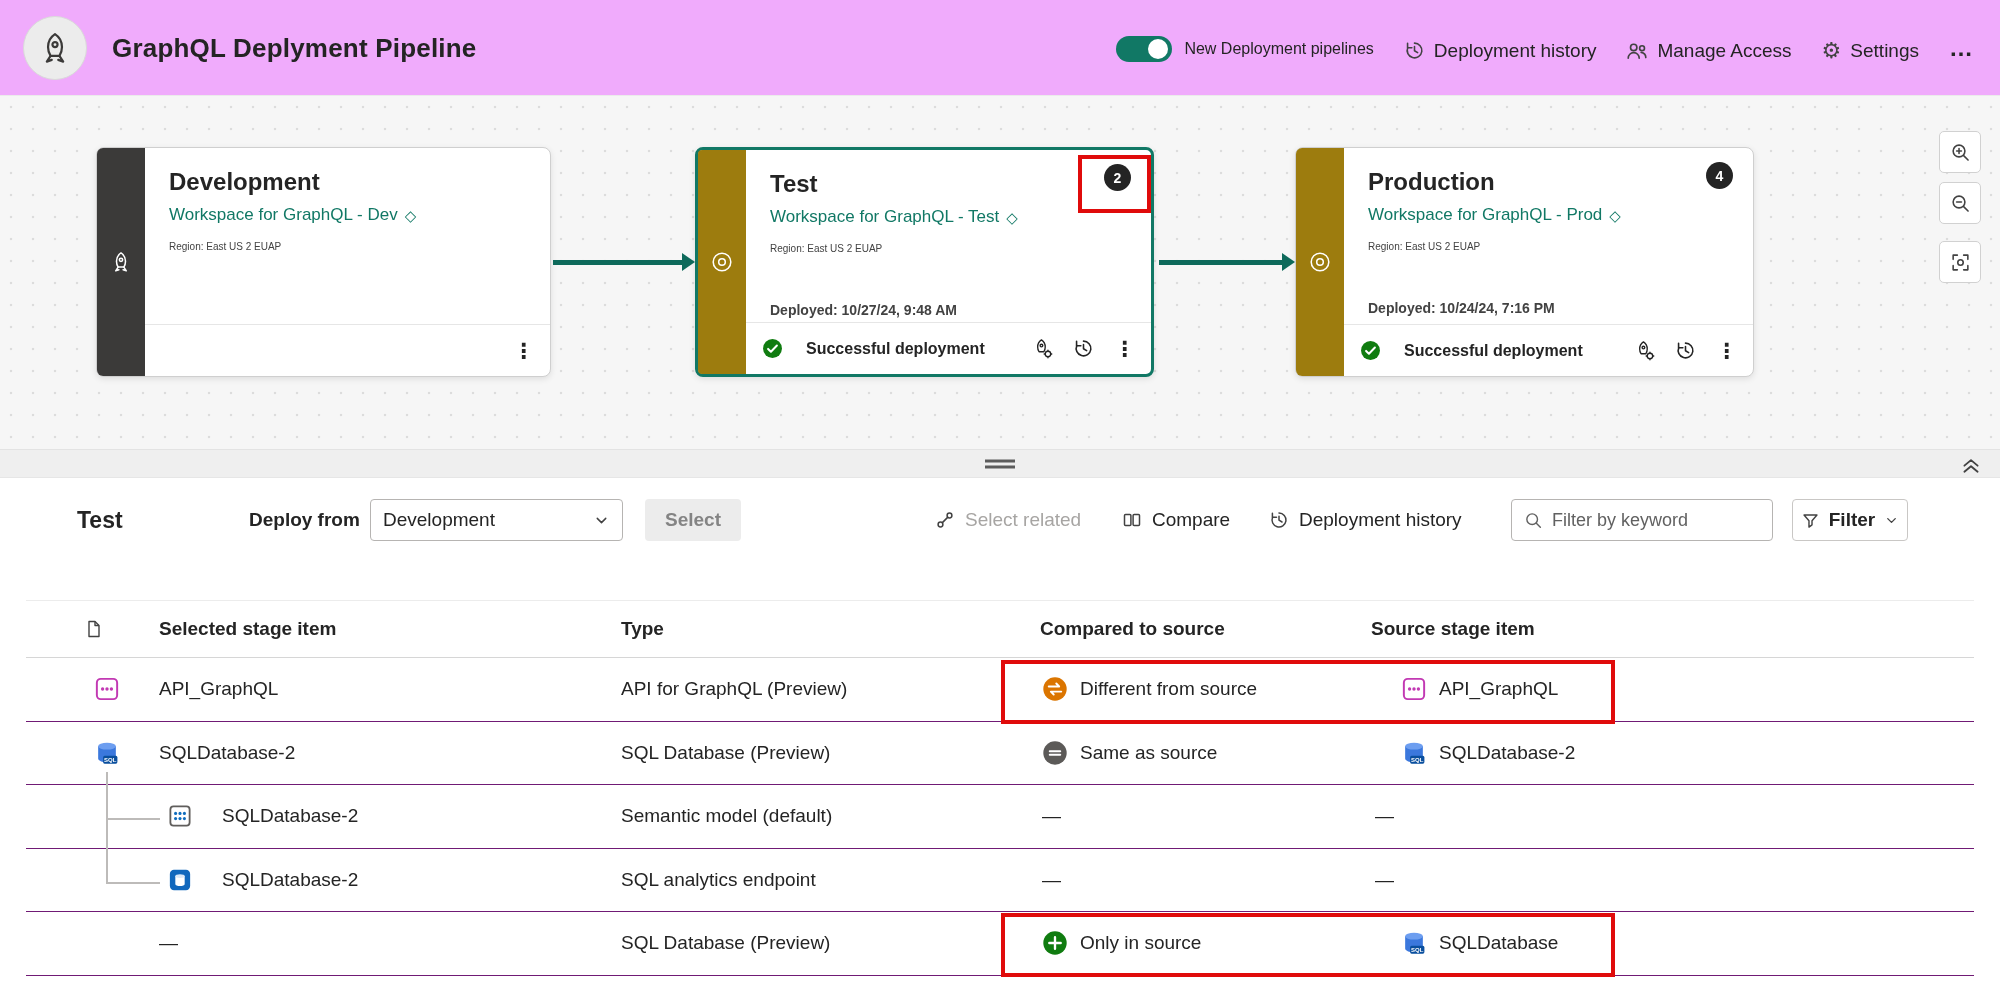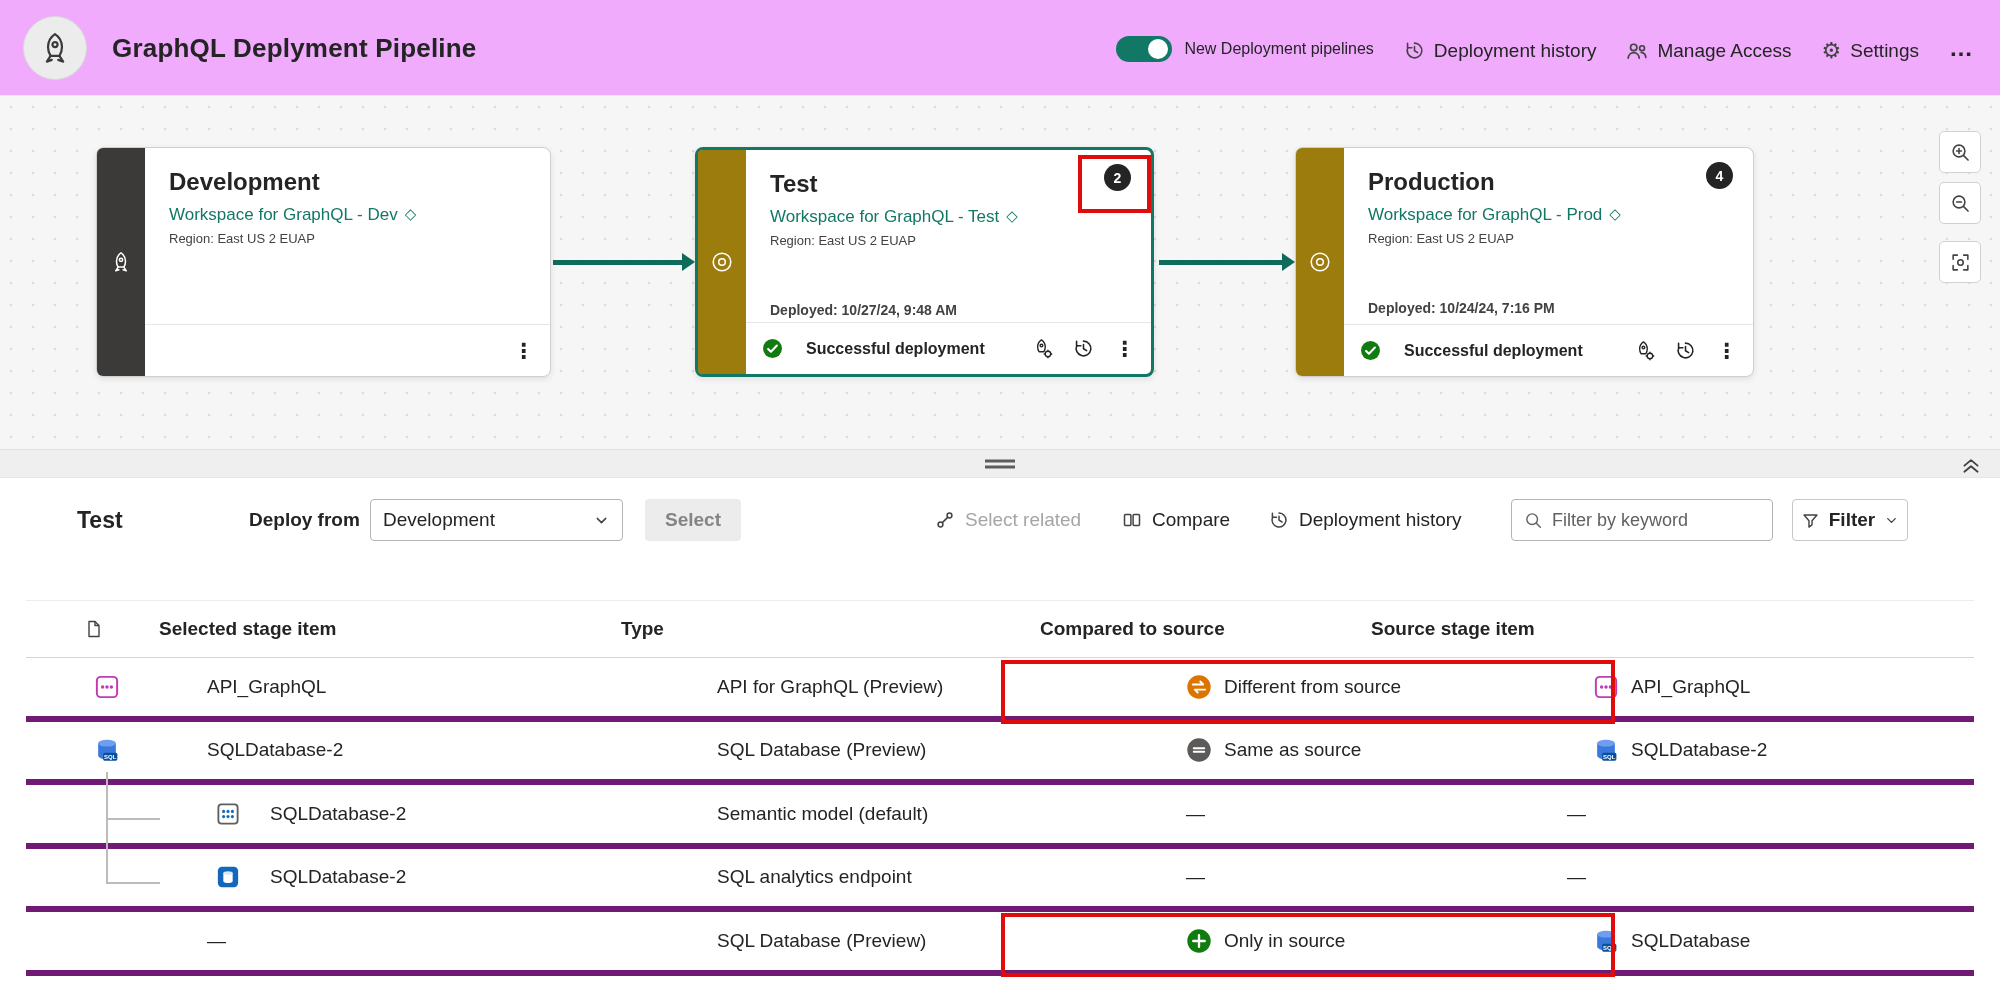--- a/index.html
+++ b/index.html
@@ -50,23 +50,23 @@
   .card-prod { left:1295px; width:459px; }
   .strip {
     position:absolute; left:0; top:0; bottom:0; width:48px;
     border-radius:6px 0 0 6px; display:flex; align-items:center; justify-content:center; color:#fff;
   }
   .card-dev  .strip { background:#3b3a39; }
   .card-test .strip { border-radius:4px 0 0 4px; background:#9d7c0e; }
   .card-prod .strip { background:#9d7c0e; }
   .card-body { position:absolute; left:48px; right:0; top:0; bottom:52px; padding:20px 24px 0 24px; }
   .stage-name { font-size:24px; font-weight:600; margin-bottom:9px; }
-  .stage-workspace { display:flex; align-items:flex-start; gap:7px; font-size:17px; color:#117865; cursor:pointer; }
+  .stage-workspace { display:flex; align-items:flex-end; gap:7px; font-size:17px; color:#117865; cursor:pointer; }
   .diamond { font-size:15px; color:#117865; }
-  .stage-region { margin-top:6px; font-size:13px; color:#424242; }
+  .stage-region { margin-top:16px; font-size:10px; color:#424242; }
   .stage-deployed { position:absolute; left:24px; top:152px; font-size:14px; font-weight:600; color:#424242; }
   .card-footer {
     position:absolute; left:48px; right:0; bottom:0; height:52px; border-top:1px solid #e6e6e6;
     display:flex; align-items:center; padding:0 16px;
   }
   .status { display:flex; align-items:center; gap:23px; font-size:16px; font-weight:700; color:#242424; }
   .footer-icons { margin-left:auto; display:flex; align-items:center; gap:20px; color:#242424; }
   .footer-icons .ic { cursor:pointer; color:#242424; }
   .more-v { font-size:21px; font-weight:700; cursor:pointer; line-height:1; }
   .badge {
@@ -131,21 +131,21 @@
   .tb-filter {
     left:1792px; width:116px; height:42px; border:1px solid #c9c7c5; border-radius:4px; background:#fff;
     display:flex; align-items:center; justify-content:center; gap:9px; font-size:19px; font-weight:600; cursor:pointer;
   }
   .tb-filter svg { color:#424242; }
 
   
   .grid-table { position:absolute; top:600px; left:26px; width:1948px; }
   .t-row { display:grid; grid-template-columns:133px 462px 419px 331px 1fr; align-items:center; }
   .t-head { height:58px; border-top:1px solid #ececec; border-bottom:1px solid #d6d6d6; font-size:19px; font-weight:600; }
-  .t-body-row { height:63.5px; border-bottom:6px solid #701a75; font-size:19px;gap:48px; }
+  .t-body-row { height:63.5px; border-bottom:1px solid #701a75; font-size:19px; }
   .c-icon { display:flex; align-items:center; padding-left:68px; }
   .t-head .c-icon { padding-left:58px; color:#424242; }
   .c-item { display:flex; align-items:center; }
   .c-item .child-ic { margin-left:8px; }
   .c-item .child-label { margin-left:29px; }
   .c-cmp { display:flex; align-items:center; gap:12px; padding-left:2px; }
   .c-src { display:flex; align-items:center; gap:12px; padding-left:4px; }
   .c-src.with-icon { padding-left:30px; }
   .dash { color:#242424; }
 

